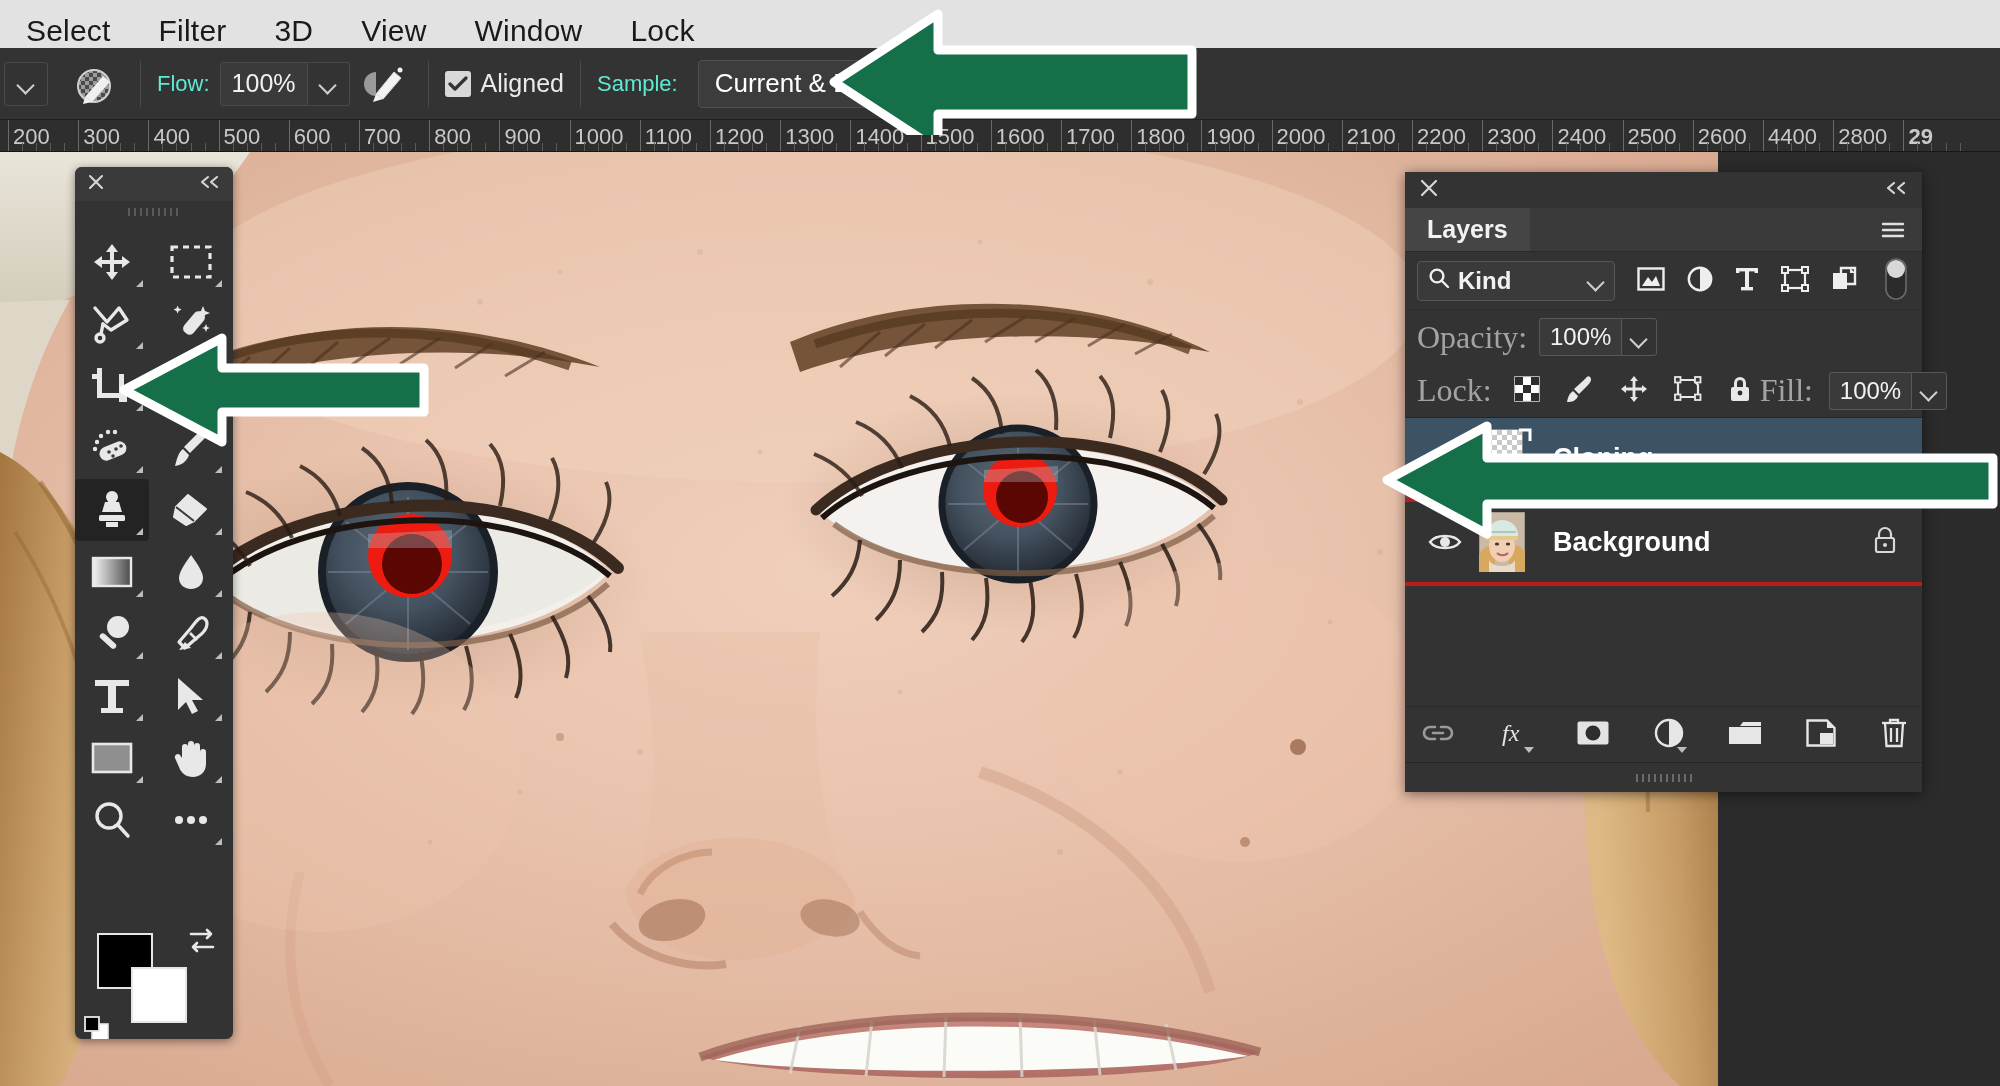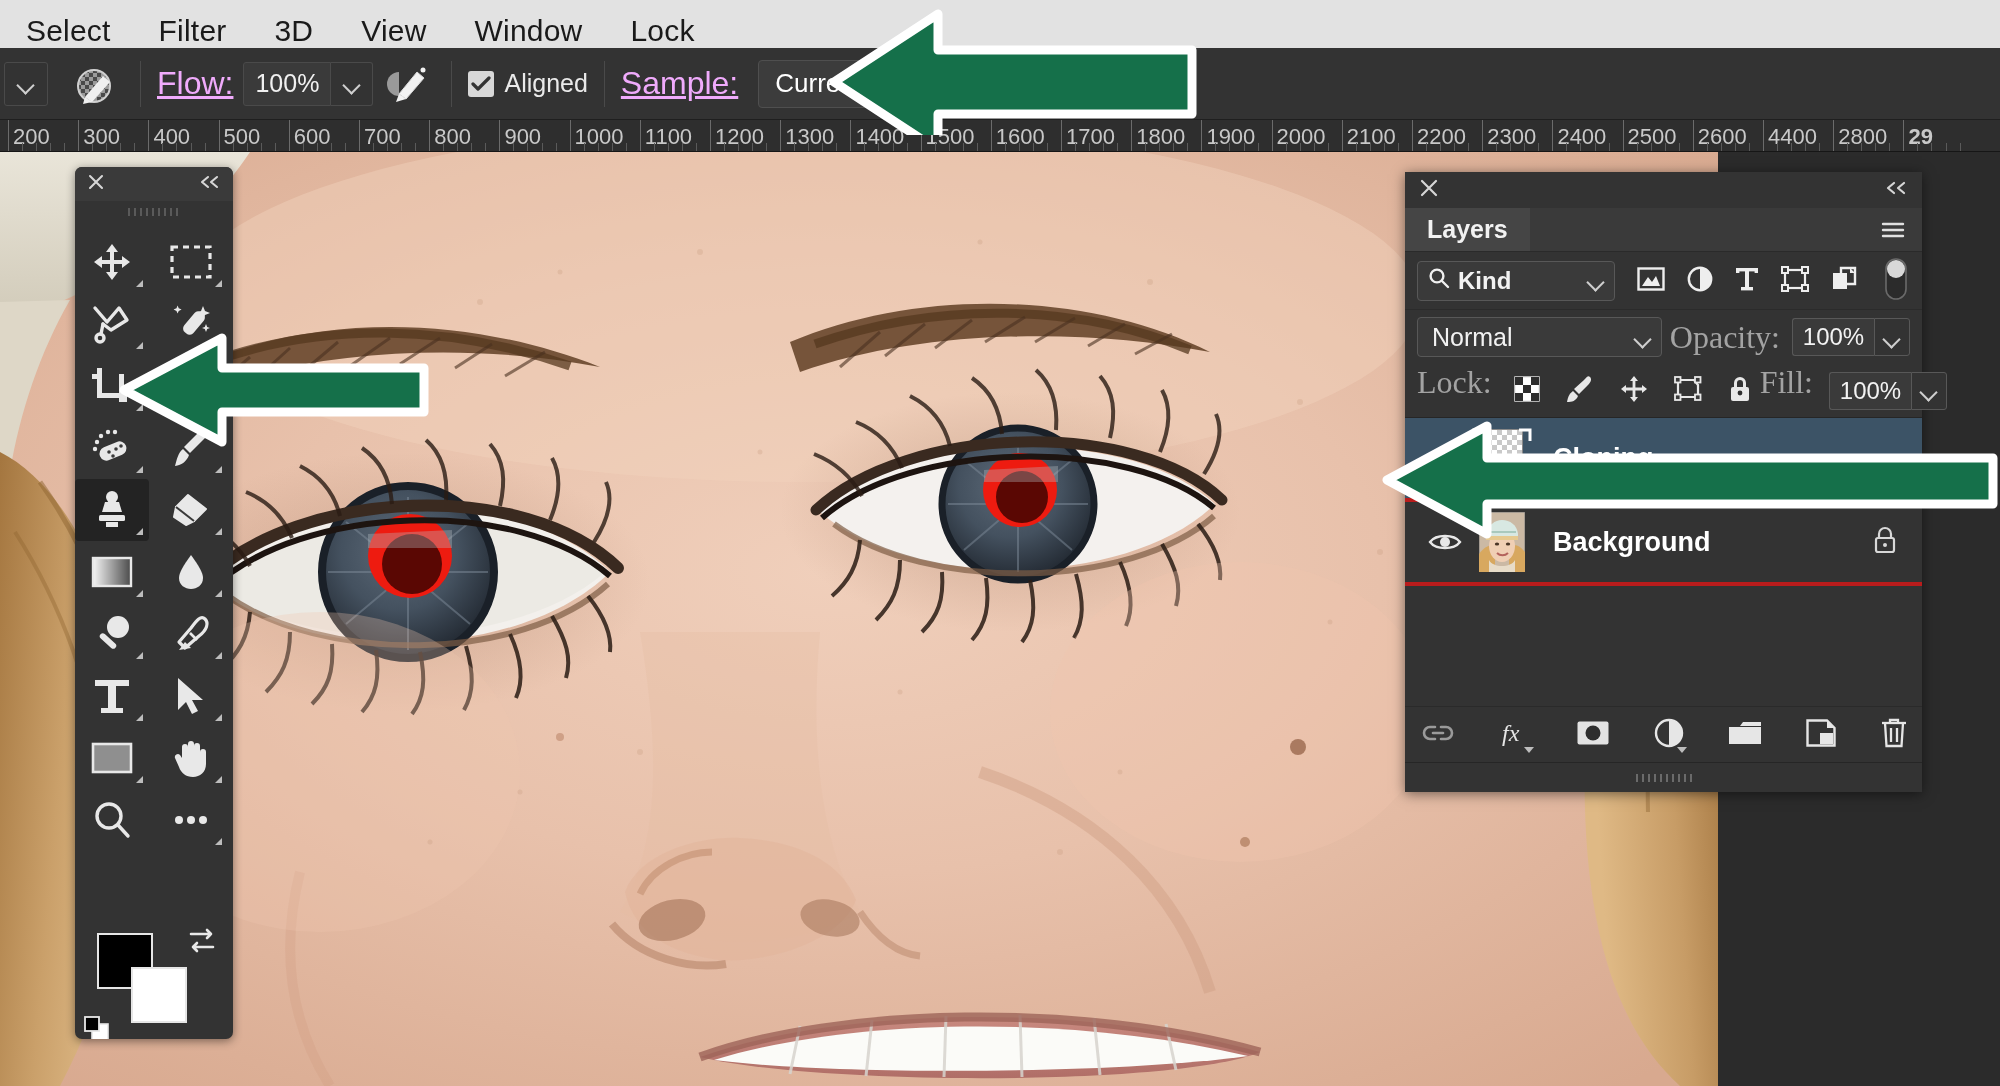--- a/index.html
+++ b/index.html
@@ -54,21 +54,21 @@
     transform: rotate(45deg); transform-origin: center;
   }
   .ob-sep {
     width: 1px; height: 46px; background: #4a4a4a; margin: 0 16px;
   }
   .ob-brushicon {
     width: 56px; height: 52px; margin-left: 20px;
     display: flex; align-items: center; justify-content: center;
   }
   .ob-label {
-    font-size: 32px; color: #f0abfc; margin-right: 10px; white-space: nowrap; text-decoration: underline;
+    font-size: 22px; color: #5eead4; margin-right: 10px; white-space: nowrap;
   }
   .ob-field {
     height: 44px; min-width: 88px;
     border: 1px solid #4a4a4a; border-radius: 3px 0 0 3px;
     background: #3a3a3a; color: #f0f0f0;
     font-size: 25px;
     display: flex; align-items: center; justify-content: center;
     padding: 0 10px;
   }
   .ob-field-chev {
@@ -228,21 +228,21 @@
     border: 1px solid #585858; border-right: none; border-radius: 3px 0 0 3px;
     background: #3a3a3a; color: #f2f2f2; font-size: 24px;
     display: flex; align-items: center; justify-content: center;
   }
   .num-chev {
     height: 38px; width: 36px;
     border: 1px solid #585858; border-radius: 0 3px 3px 0; background: #333;
     display: flex; align-items: center; justify-content: center;
   }
   .lock-row {
-    display: flex; height: 54px; padding: 0 12px; gap: 8px;
+    display: flex; align-items: center; height: 54px; padding: 0 12px; gap: 8px;
     border-bottom: 1px solid #262626;
   }
   .lock-icons { display: flex; align-items: center; gap: 26px; margin-left: 14px; }
   .layer-list { background: #333; }
   .layer-item {
     display: flex; align-items: center; height: 84px;
     border-bottom: 4px solid #b91c1c;
     padding-left: 14px;
   }
   .layer-item.selected { background: #3c5366; }
@@ -1074,24 +1074,20 @@
         <span style="margin-left:4px;">
           <svg width="26" height="44" viewBox="0 0 26 44">
             <rect x="3" y="2" width="20" height="40" rx="10" fill="#2b2b2b" stroke="#6a6a6a" stroke-width="1.6"></rect>
             <circle cx="13" cy="12" r="9" fill="#d8d8d8"></circle>
           </svg>
         </span>
       </div>
     </div>
 
     <div class="blend-row">
-      <div class="blend-select">
-        <span>Normal</span>
-        <span class="chev"></span>
-      </div>
       <span class="small-label">Opacity:</span>
       <div style="display:flex;align-items:center;margin-left:4px;">
         <div class="num-field">100%</div>
         <div class="num-chev">
           <span class="chev"></span>
         </div>
       </div>
     </div>
 
     <div class="lock-row">

